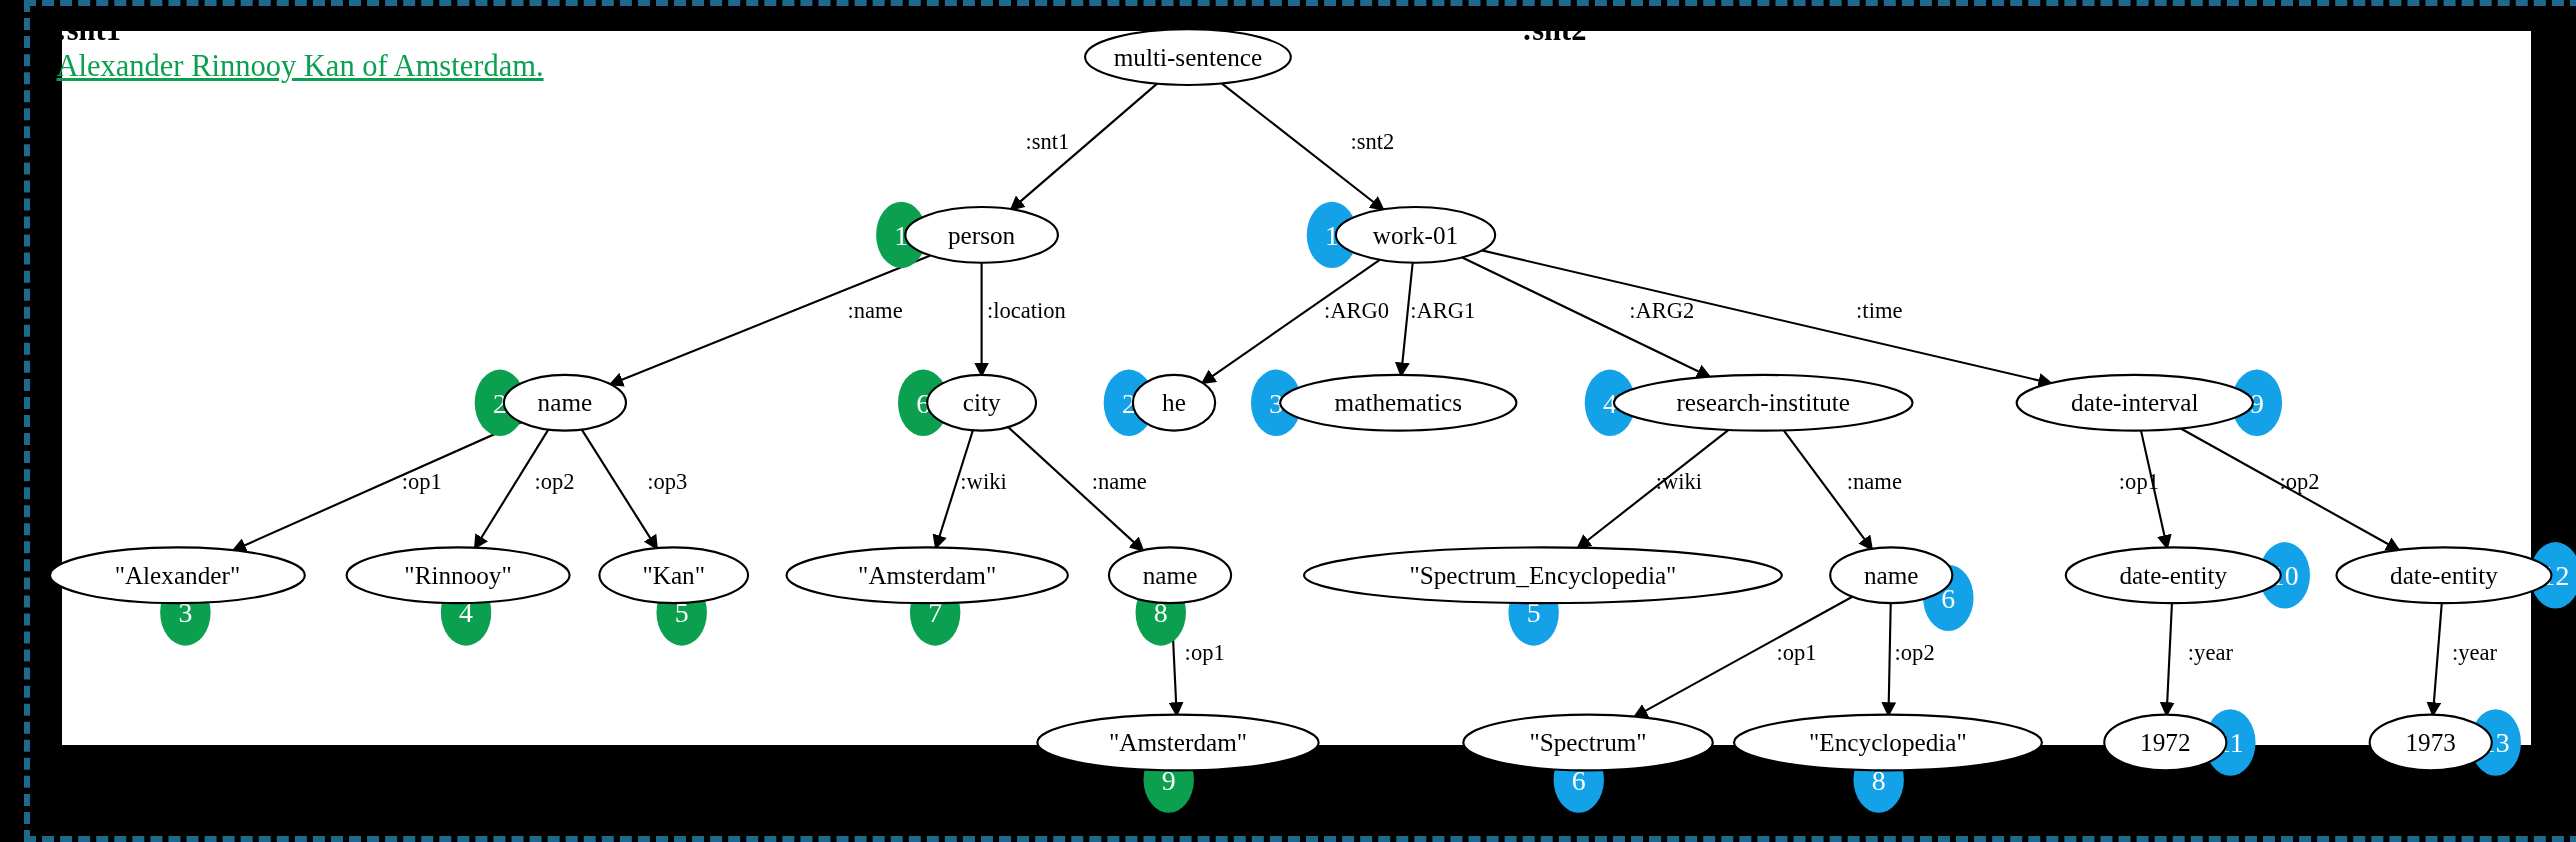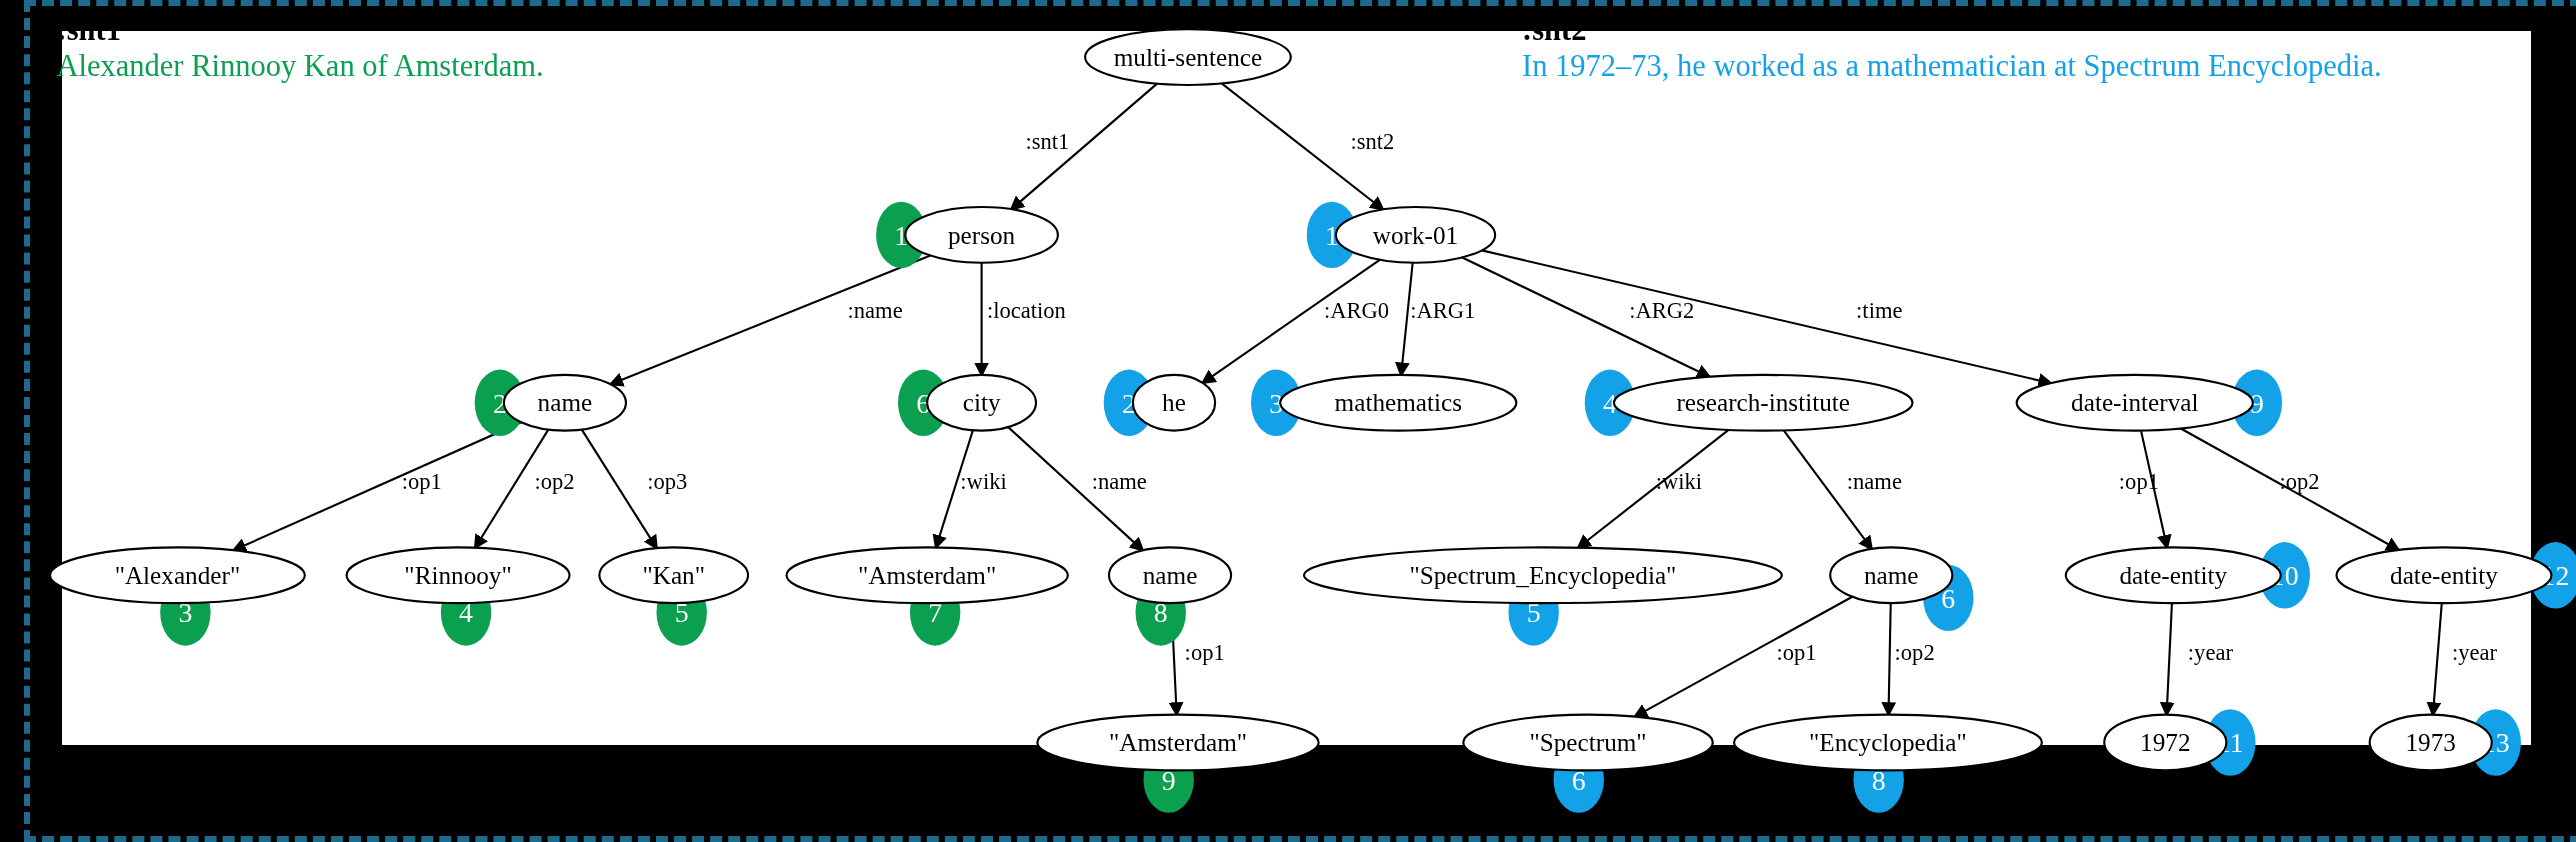--- a/index.html
+++ b/index.html
@@ -41,20 +41,21 @@
     font-weight: bold;
     font-size: 30.5px;
     color: #000000;
     white-space: nowrap;
   }
   .hdr-sent {
     position: absolute;
     font-family: "Liberation Serif", "DejaVu Serif", serif;
     font-size: 30.5px;
     line-height: 1.28;
+    text-decoration: underline;
   }
   #snt1-key { left: 26.5px;   top: 6.6px; }
   #snt1-text{ left: 26.5px;   top: 41px;  width: 863px; color: #0aa04f; }
   #snt2-key { left: 1492px; top: 6.6px; }
   #snt2-text{ left: 1492px; top: 41px;  width: 1048px; color: #13a2e8;
               text-align: justify; text-align-last: left; }
 
   .node-label, .badge-label, .edge-label {
     font-family: "Liberation Serif", "DejaVu Serif", serif;
   }
@@ -70,21 +71,20 @@
 <body>
 
 <div id="page">
 
   <div id="canvas"></div>
 
   <div class="hdr-key" id="snt1-key">:snt1</div>
   <div class="hdr-sent" id="snt1-text">Alexander Rinnooy Kan of Amsterdam.</div>
 
   <div class="hdr-key" id="snt2-key">:snt2</div>
-  <div class="hdr-sent" id="snt2-text">In 1972–73, he worked as a mathematician at Spectrum Encyclopedia.</div>
 
   <svg id="svgroot" viewBox="0 0 3882 1269">
     <defs>
       <marker id="arrow" viewBox="0 0 12 12" refX="10" refY="6" markerWidth="7" markerHeight="7" orient="auto-start-reverse">
         <path d="M 0 0 L 12 6 L 0 12 z" fill="#000000"></path>
       </marker>
     </defs>
     <g id="g-edges">
         <line x1="1698.5055896425604" y1="117.06592275174856" x2="1478.8749386251632" y2="306.329634882496" marker-end="url(#arrow)" class="edge-line"></line>
         <line x1="1795.7864024548887" y1="116.68150395892181" x2="2038.9432128005951" y2="306.6699155409898" marker-end="url(#arrow)" class="edge-line"></line>

